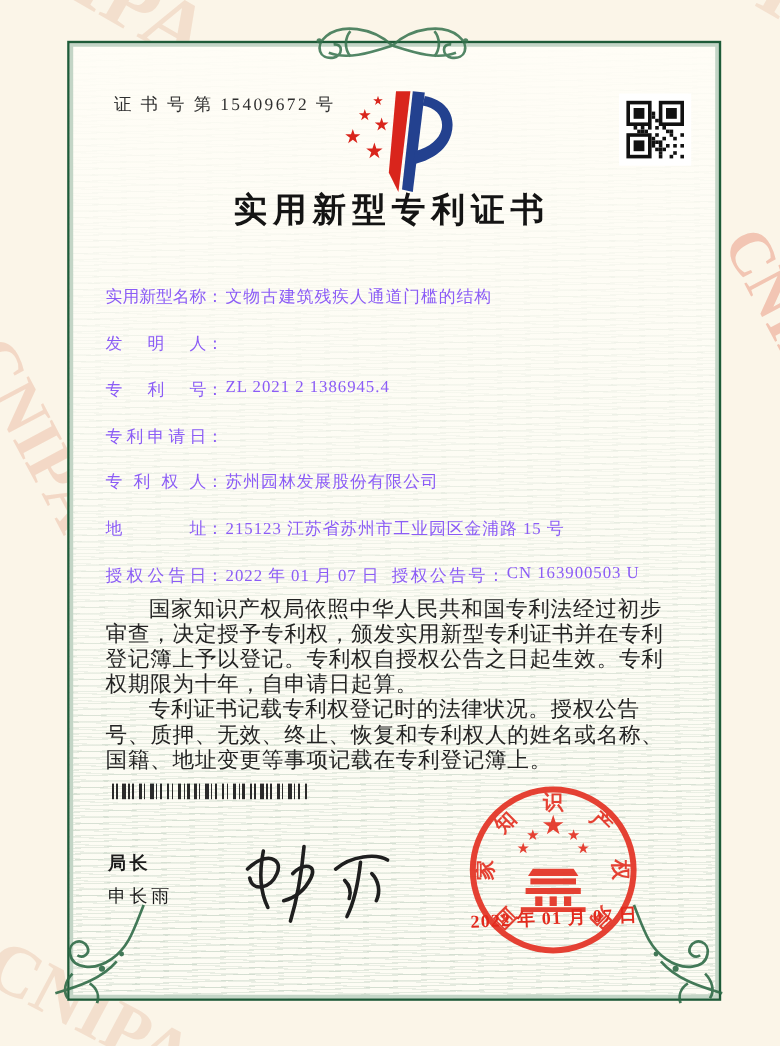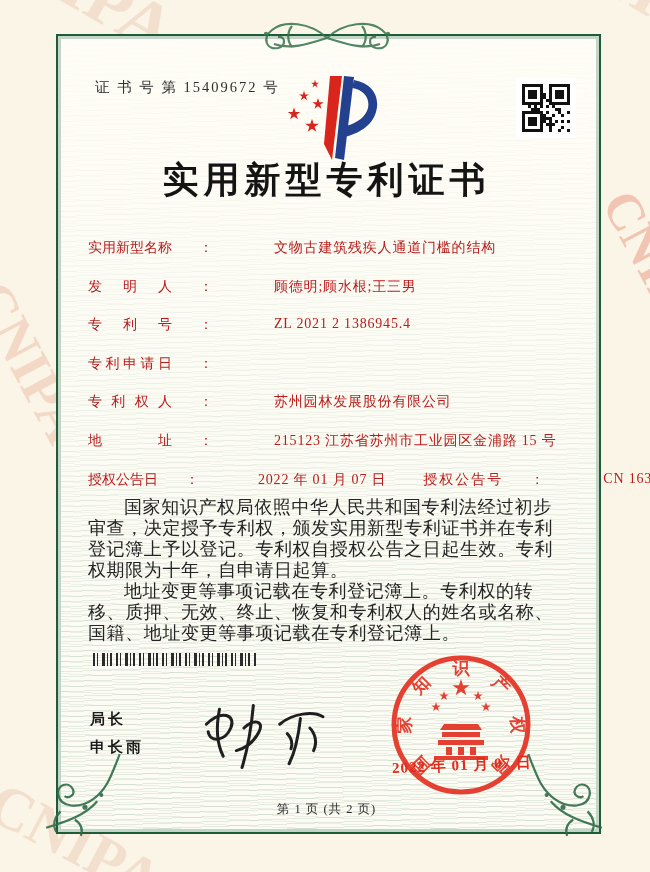--- a/index.html
+++ b/index.html
@@ -29,28 +29,28 @@
   
   .content{position:absolute;inset:0;z-index:4;}
   .cert-no{
     position:absolute;left:95px;top:78px;font-size:14.5px;color:#2f2f2f;
     letter-spacing:2px;
   }
   .logo{position:absolute;left:282px;top:74px;}
   .qr{position:absolute;left:516px;top:78px;width:60px;height:60px;background:#fff;}
   .title{
     position:absolute;left:56px;top:156px;width:541px;text-align:center;
-    font-size:36px;font-weight:bold;color:#141414;letter-spacing:5px;
+    font-size:28px;font-weight:bold;color:#141414;letter-spacing:5px;
   }
   .fields{position:absolute;left:88px;top:239px;width:480px;}
   .f-row{height:38.6px;display:flex;align-items:flex-start;white-space:nowrap;
-    font-size:14px;color:#b91c1c;gap:27px;}
+    font-size:14px;color:#8b5cf6;}
   .f-label{display:inline-block;width:84px;text-align:justify;text-align-last:justify;}
   .f-colon{display:inline-block;width:16px;}
-  .f-value{letter-spacing:0.8px;margin-left:32px;}
+  .f-value{letter-spacing:0.8px;}
   .f-label2{margin-left:10px;letter-spacing:2px;}
   .paras{
     position:absolute;left:88px;top:497px;width:476px;
     font-size:18px;line-height:21px;color:#242424;letter-spacing:0.6px;
   }
   .paras p{margin:0;text-indent:2em;}
   .barcode{
     position:absolute;left:93px;top:653px;width:164px;height:13px;
     background-image:repeating-linear-gradient(90deg,
       #2b2b2b 0 2px, transparent 2px 4px,
@@ -58,21 +58,21 @@
       #2b2b2b 9px 12px, transparent 12px 14px,
       #2b2b2b 14px 15px, transparent 15px 17px,
       #2b2b2b 17px 19px, transparent 19px 23px);
   }
   .signer-title{
     position:absolute;left:90px;top:710px;font-family:"Liberation Sans",sans-serif;
     font-size:15px;font-weight:600;color:#1c1c1c;letter-spacing:3px;
   }
   .signer-name{
     position:absolute;left:90px;top:738px;font-family:"Liberation Sans",sans-serif;
-    font-size:15px;font-weight:700;color:#1c1c1c;letter-spacing:3px;
+    font-size:15px;font-weight:400;color:#1c1c1c;letter-spacing:3px;
   }
   .signature{position:absolute;left:196px;top:696px;z-index:4;}
   .seal{position:absolute;left:388px;top:652px;z-index:5;opacity:0.93;}
   .seal-date{
     position:absolute;left:392px;top:756px;z-index:6;
     font-size:15px;font-weight:bold;color:#e22a1d;letter-spacing:1px;
     transform:rotate(-2.5deg);white-space:nowrap;
   }
   .page-footer{
     position:absolute;left:56px;top:801px;width:541px;text-align:center;
@@ -209,21 +209,20 @@
 
   <div class="fields">
     <div class="f-row">
       <span class="f-label">实用新型名称</span>
         <span class="f-colon">：</span>
         <span class="f-value">文物古建筑残疾人通道门槛的结构</span>
     </div>
     <div class="f-row">
       <span class="f-label">发明人</span>
         <span class="f-colon">：</span>
-        <span class="f-value">顾德明;顾水根;王三男</span>
     </div>
     <div class="f-row">
       <span class="f-label">专利号</span>
         <span class="f-colon">：</span>
         <span class="f-value">ZL 2021 2 1386945.4</span>
     </div>
     <div class="f-row">
       <span class="f-label">专利申请日</span>
         <span class="f-colon">：</span>
     </div>
@@ -242,21 +241,21 @@
         <span class="f-colon">：</span>
         <span class="f-value">2022 年 01 月 07 日</span>
       <span class="f-label2">授权公告号</span>
         <span class="f-colon">：</span>
         <span class="f-value">CN 163900503 U</span>
     </div>
   </div>
 
   <div class="paras">
     <p>国家知识产权局依照中华人民共和国专利法经过初步审查，决定授予专利权，颁发实用新型专利证书并在专利登记簿上予以登记。专利权自授权公告之日起生效。专利权期限为十年，自申请日起算。</p>
-    <p>地址变更等事项记载在专利登记簿上。专利权的转移、质押、无效、终止、恢复和专利权人的姓名或名称、国籍、地址变更等事项记载在专利登记簿上。</p>
+    <p>专利证书记载专利权登记时的法律状况。授权公告号、质押、无效、终止、恢复和专利权人的姓名或名称、国籍、地址变更等事项记载在专利登记簿上。</p>
   </div>
 
   <div class="barcode"></div>
 
   <div class="signer-title">局长</div>
   <div class="signer-name">申长雨</div>
 
   <svg class="signature" width="142" height="80" viewBox="0 0 145 85">
     <g stroke="#1f1f1f" stroke-width="3.2" fill="none" stroke-linecap="round">
       <path d="M22,14 C18,34 20,52 26,64"></path>
@@ -289,14 +288,13 @@
       <rect x="54" y="80" width="38" height="5"></rect>
       <rect x="50" y="88" width="46" height="5"></rect>
       <rect x="58" y="95" width="6" height="8"></rect>
       <rect x="70" y="95" width="6" height="8"></rect>
       <rect x="82" y="95" width="6" height="8"></rect>
       <rect x="46" y="104" width="54" height="4"></rect>
     </g>
   </svg>
   <div class="seal-date">2022 年 01 月 07 日</div>
 
-  <div class="page-footer">第 1 页 (共 2 页)</div>
 </div>
 
 </body></html>

